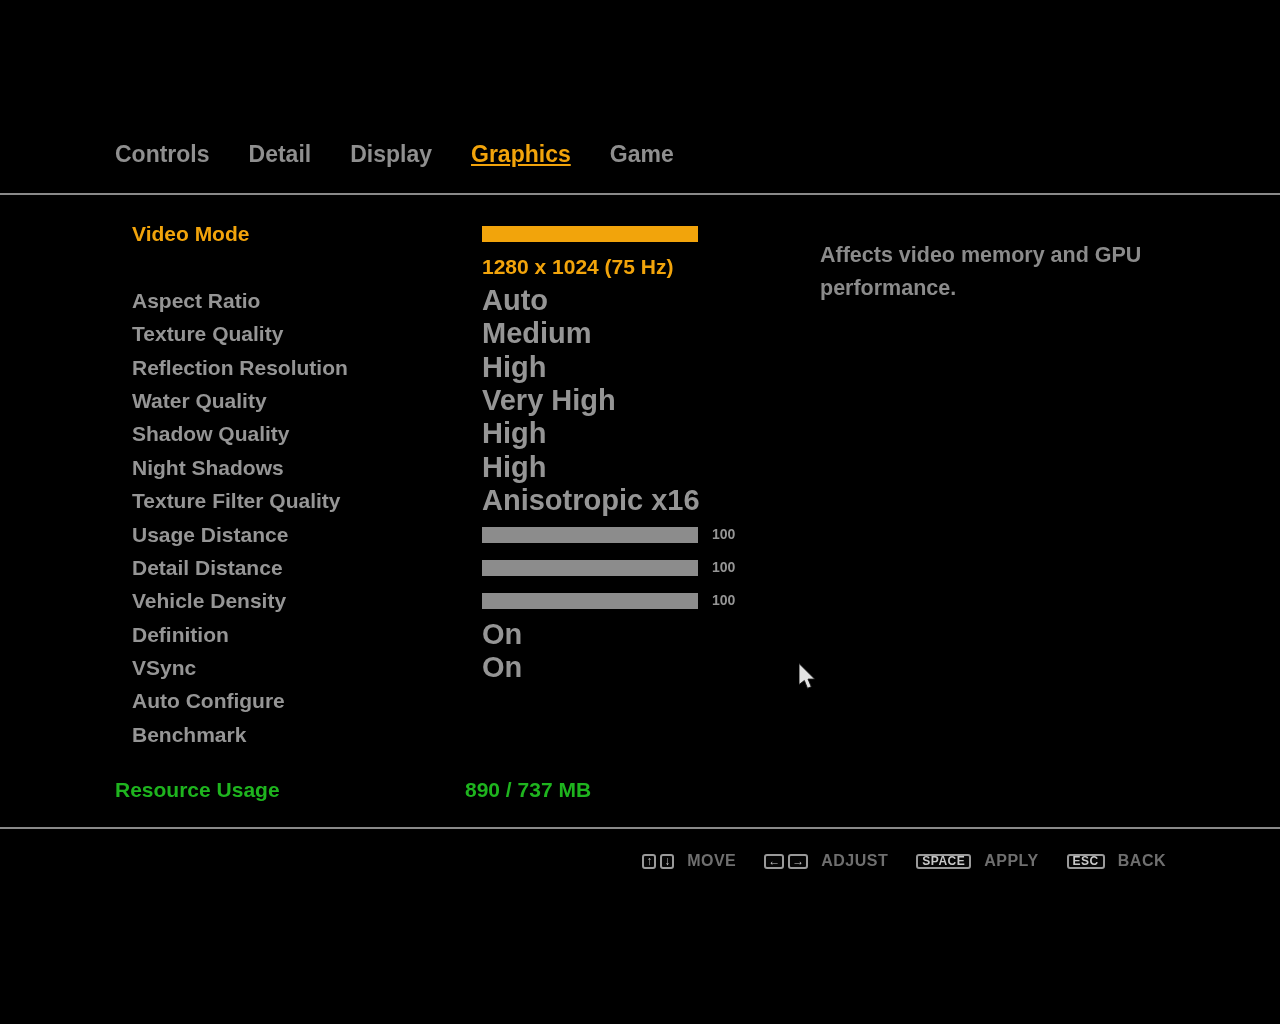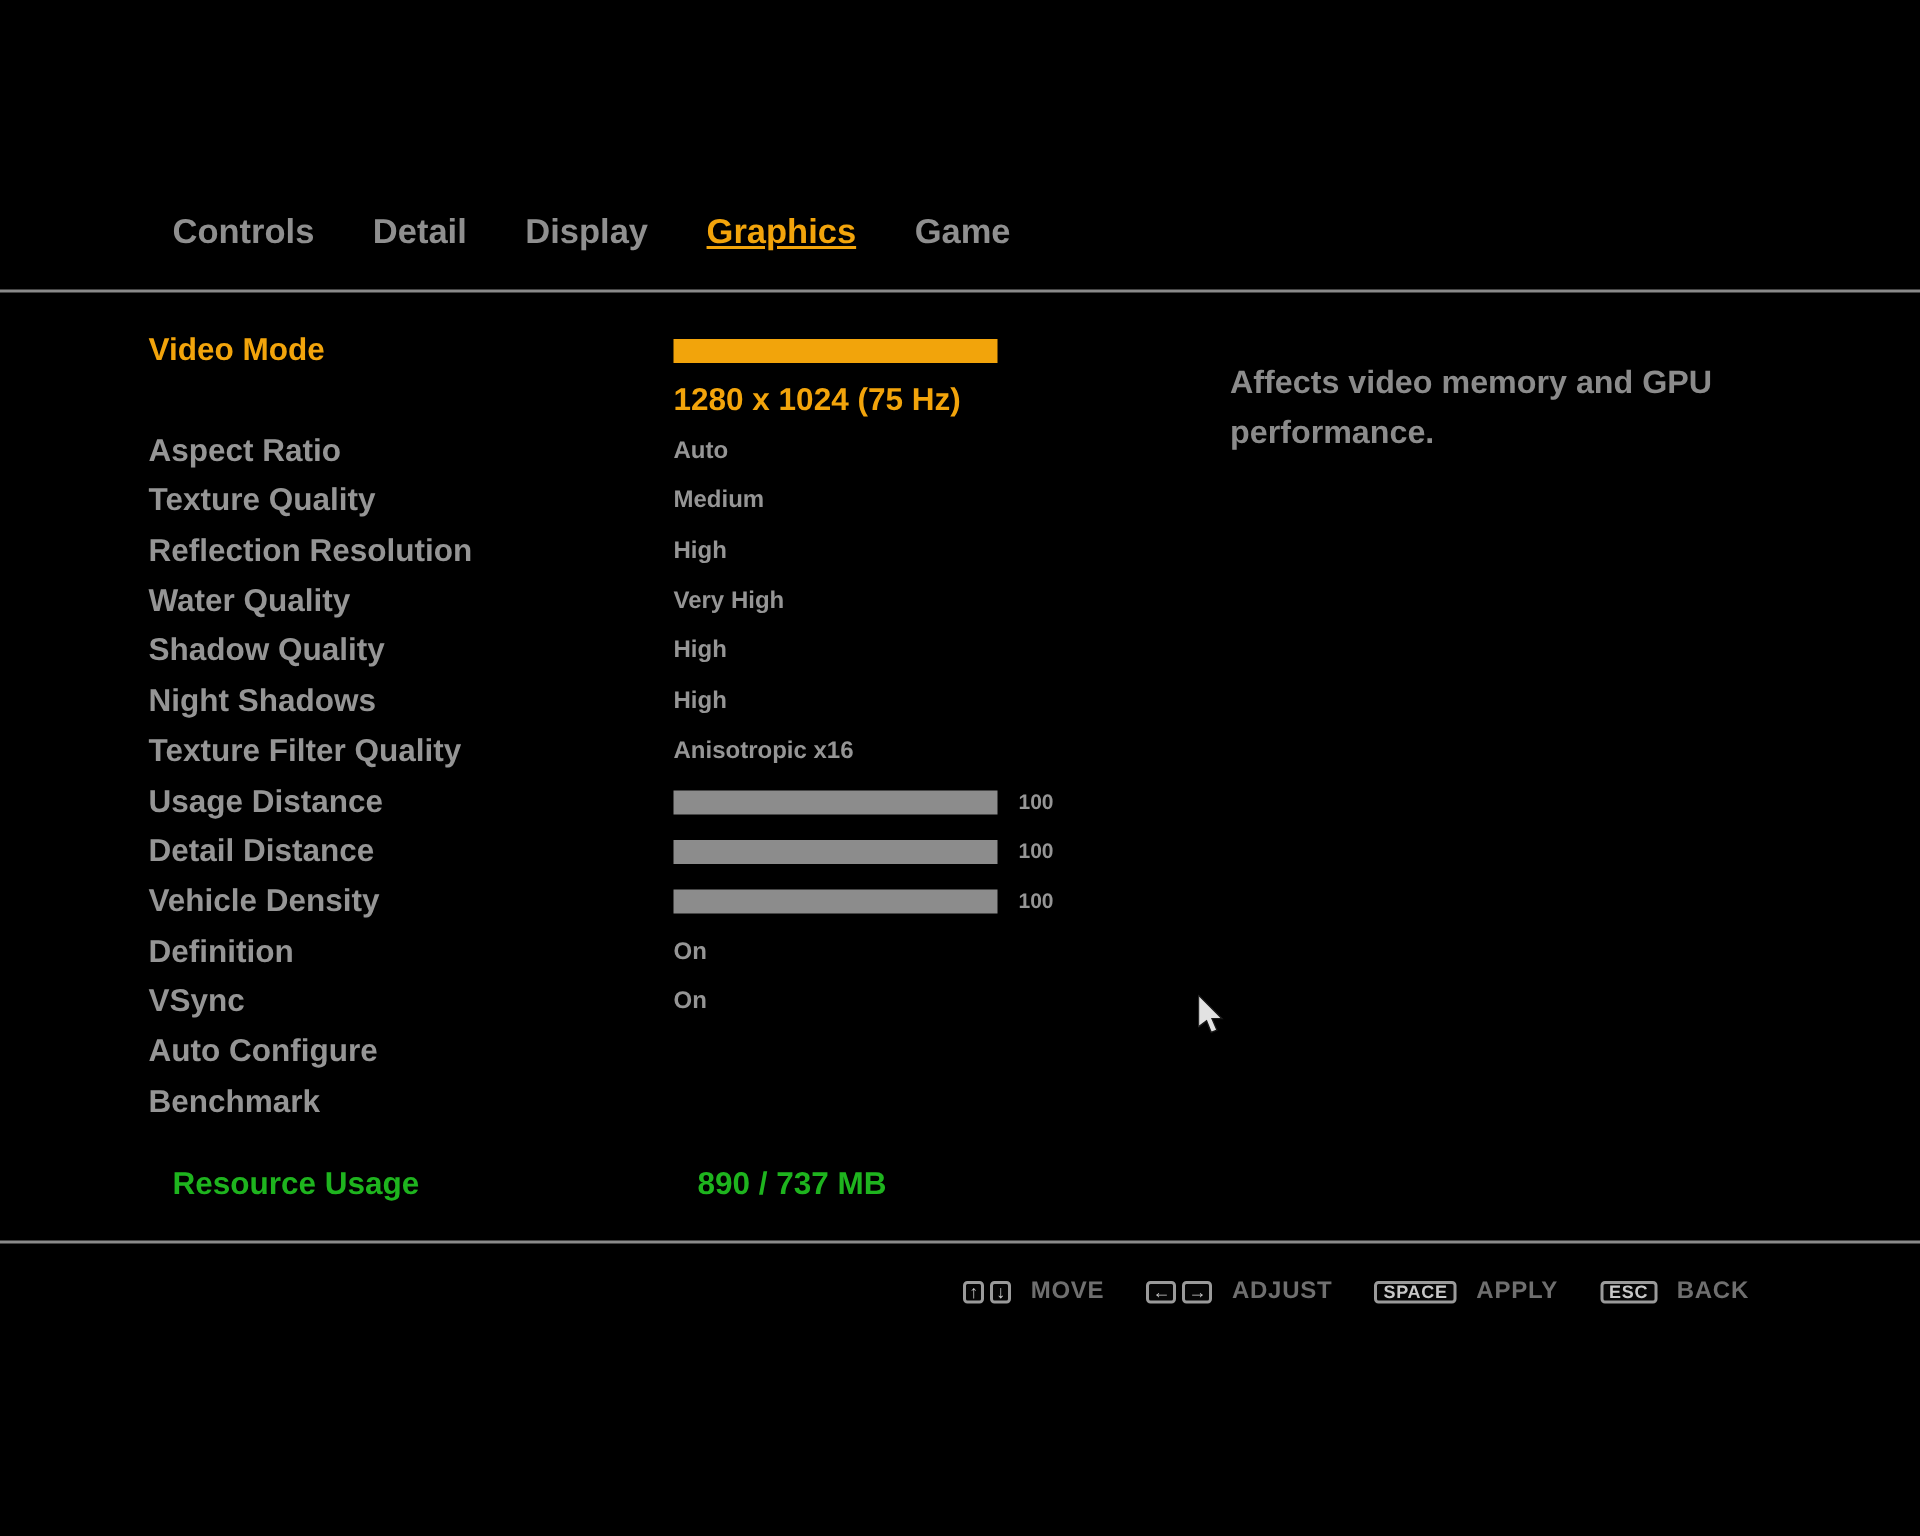--- a/index.html
+++ b/index.html
@@ -20,26 +20,26 @@
   .tab-bar{position:absolute;left:115px;top:141px;display:flex;gap:39px;}
   .tab{font-size:23px;font-weight:bold;color:#8F8F8F;white-space:nowrap;cursor:default;}
   .tab.active{color:var(--accent);text-decoration:underline;}
 
   
   .divider{position:absolute;left:0;width:1280px;height:2px;background:var(--line-gray);}
   .divider.top{top:193px;}
   .divider.bottom{top:827px;}
 
   
-  .settings{position:absolute;left:99px;top:217px;width:660px;}
+  .settings{position:absolute;left:132px;top:217px;width:660px;}
   .row{position:relative;height:33.4px;line-height:33.4px;}
   .row.tall{height:66.8px;}
   .row .label{font-size:21px;font-weight:bold;color:var(--label-gray);white-space:nowrap;}
   .row.selected .label{color:var(--accent);}
-  .value-text{position:absolute;left:350px;top:0;font-size:16px;font-weight:bold;
+  .value-text{position:absolute;left:350px;top:0;font-size:29px;font-weight:bold;
               color:var(--label-gray);white-space:nowrap;line-height:33.4px;}
   .bar{position:absolute;left:350px;top:9px;width:216px;height:16px;background:var(--slider);}
   .bar.orange{background:var(--accent);}
   .slider-num{position:absolute;left:580px;top:0;font-size:14px;font-weight:bold;
               color:var(--label-gray);line-height:33.4px;}
   .res-text{position:absolute;left:350px;top:33.4px;font-size:21px;font-weight:bold;
             color:var(--accent);white-space:nowrap;line-height:33.4px;}
 
   
   .description{position:absolute;left:820px;top:217px;width:330px;

